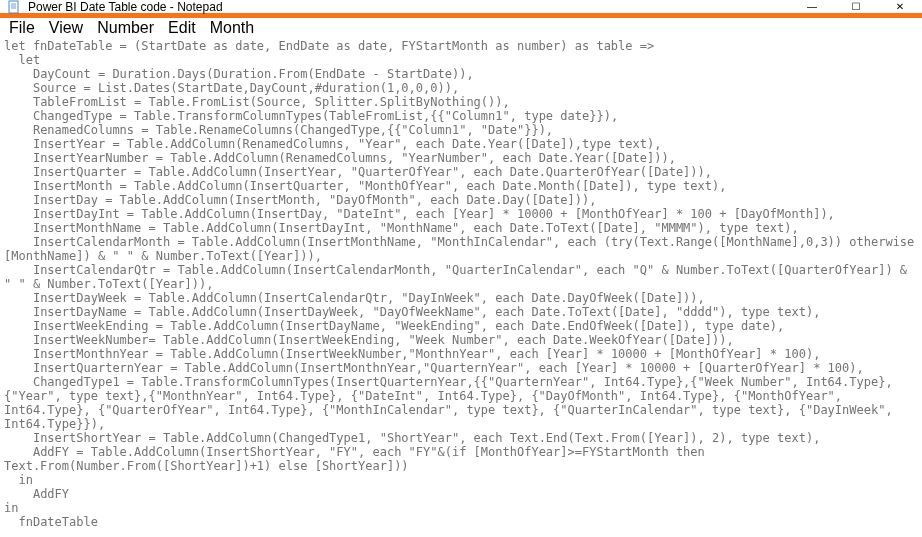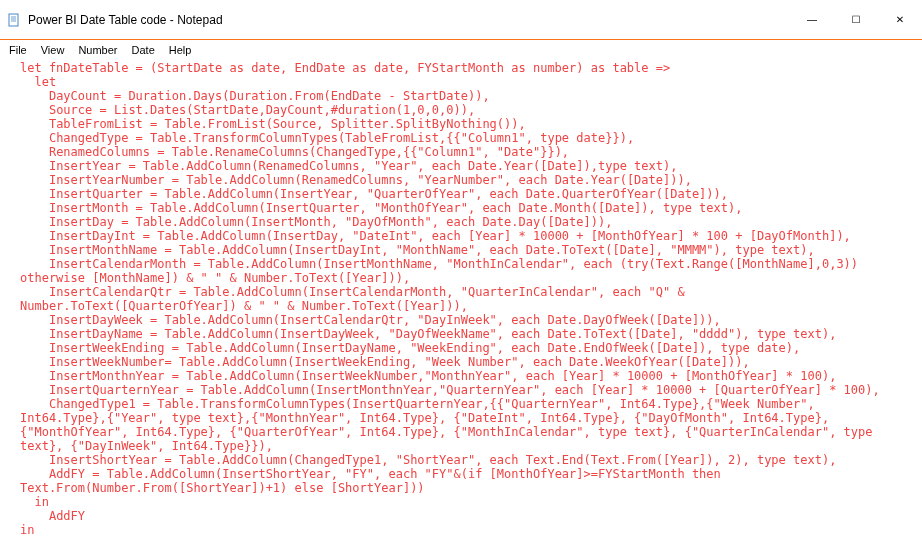--- a/index.html
+++ b/index.html
@@ -8,23 +8,23 @@
     font-size: 12px;
     background: #fff;
     width: 922px;
     height: 537px;
     overflow: hidden;
     color: #000;
   }
   .titlebar {
     display: flex;
     align-items: center;
-    height: 40px;
+    height: 18px;
     background: #fff;
-    border-bottom: 1px solid #f97316;
+    border-bottom: 5px solid #f97316;
     user-select: none;
   }
   .titlebar .icon {
     width: 16px;
     height: 16px;
     margin: 0 4px 0 6px;
     display: inline-flex;
     align-items: center;
     justify-content: center;
   }
@@ -43,34 +43,34 @@
     justify-content: center;
     font-family: "Segoe UI Symbol", sans-serif;
     font-size: 10px;
     color: #000;
   }
   .menubar {
     display: flex;
     height: 19px;
     align-items: center;
     padding: 0 2px;
-    font-size: 11px;
+    font-size: 16px;
     user-select: none;
   }
   .menuitem { padding: 1px 7px; }
   .editor {
     font-family: Consolas, "Lucida Console", monospace;
     font-size: 12px;
     line-height: 14px;
     white-space: pre-wrap;
     word-break: break-word;
-    padding: 2px 20px;
+    padding: 2px 4px;
     height: calc(100% - 45px);
     overflow: auto;
-    color: #ef4444;
+    color: #737373;
   }
 </style>
 </head>
 <body>
 
 <div class="titlebar">
   <span class="icon">
     <svg width="14" height="14" viewBox="0 0 14 14">
       <rect x="2" y="1" width="9" height="12" fill="#fff" stroke="#4a88c7" stroke-width="1"></rect>
       <line x1="4" y1="4" x2="9" y2="4" stroke="#4a88c7" stroke-width="0.8"></line>
@@ -89,22 +89,22 @@
     <div class="winbtn close">
         <span>✕</span>
       </div>
   </div>
 </div>
 
 <div class="menubar">
   <div class="menuitem">File</div>
   <div class="menuitem">View</div>
   <div class="menuitem">Number</div>
-  <div class="menuitem">Date</div>
-  <div class="menuitem">Help</div>
+  <div class="menuitem">Edit</div>
+  <div class="menuitem">Month</div>
 </div>
 
 <div class="editor">let fnDateTable = (StartDate as date, EndDate as date, FYStartMonth as number) as table =&gt;
   let
     DayCount = Duration.Days(Duration.From(EndDate - StartDate)),
     Source = List.Dates(StartDate,DayCount,#duration(1,0,0,0)),
     TableFromList = Table.FromList(Source, Splitter.SplitByNothing()),
     ChangedType = Table.TransformColumnTypes(TableFromList,{{"Column1", type date}}),
     RenamedColumns = Table.RenameColumns(ChangedType,{{"Column1", "Date"}}),
     InsertYear = Table.AddColumn(RenamedColumns, "Year", each Date.Year([Date]),type text),

